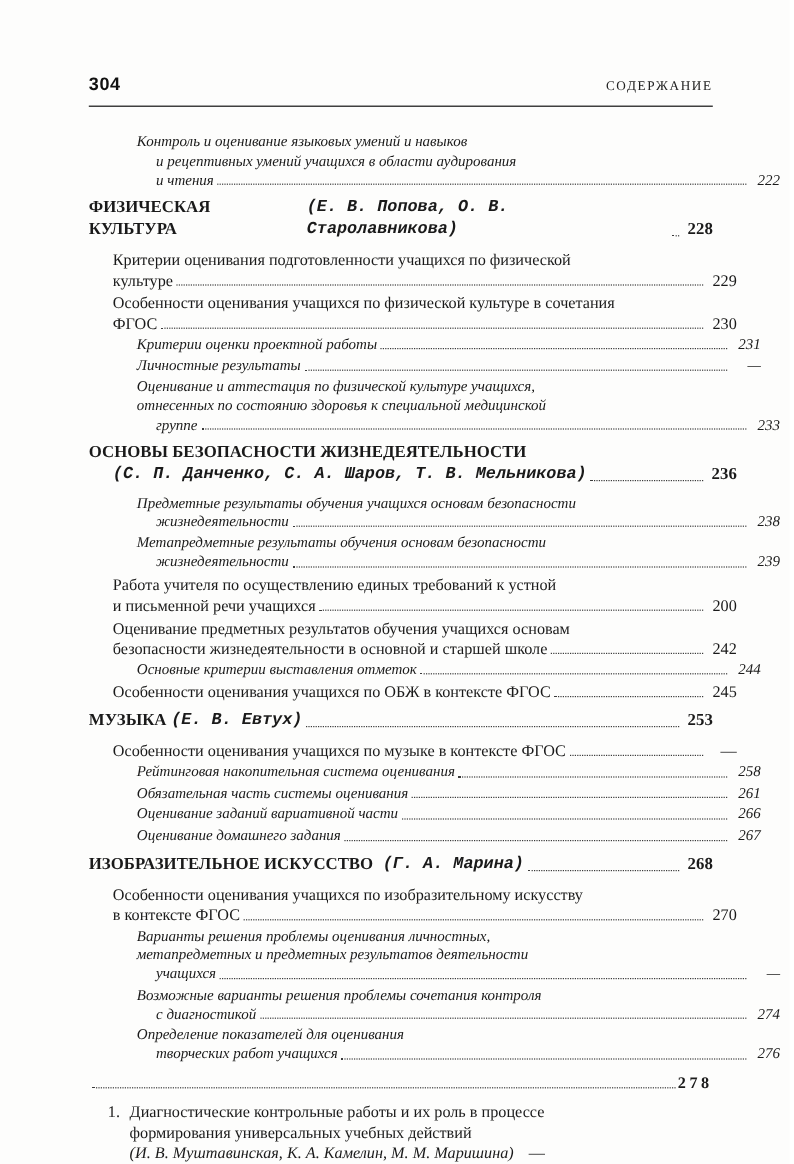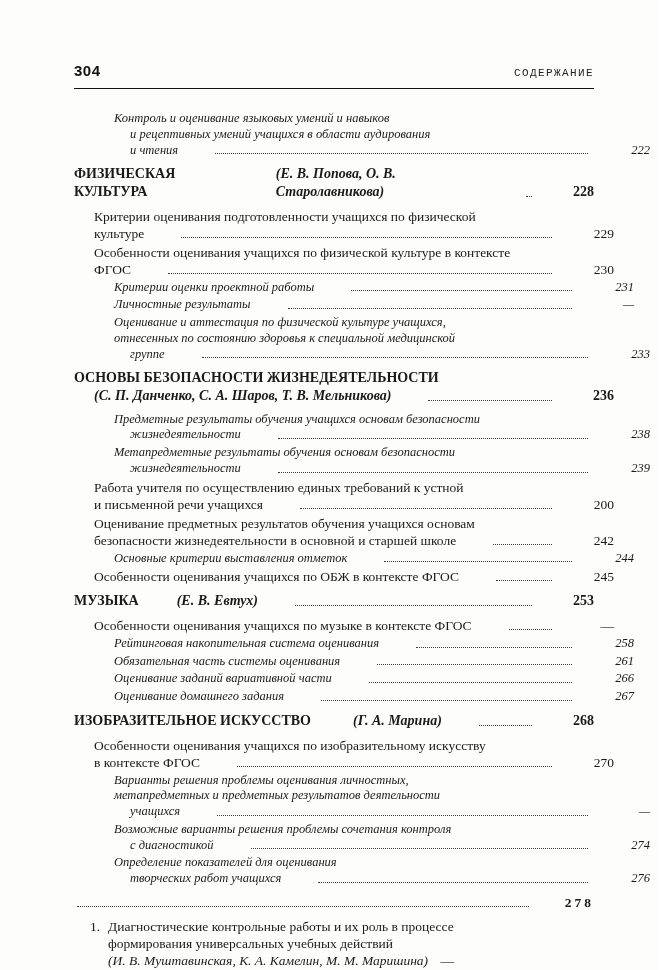--- a/index.html
+++ b/index.html
@@ -32,21 +32,21 @@
     justify-content: space-between;
   }
   .folio {
     font-family: "Liberation Sans", sans-serif;
     font-weight: bold;
     font-size: 15px;
     letter-spacing: 0.5px;
     color: #111;
   }
   .running-title {
-    font-family: Liberation Mono, monospace;
+    font-family: Liberation Serif, serif;
     font-size: 11px;
     letter-spacing: 1.4px;
     color: #222;
   }
   .rule {
     position: absolute;
     left: 74px;
     top: 88px;
     width: 520px;
     height: 1px;
@@ -56,21 +56,20 @@
     position: absolute;
     left: 74px;
     top: 104px;
     width: 520px;
   }
   .row {
     display: flex;
     align-items: flex-end;
     width: 100%;
     line-height: 1.26;
-    gap: 34px;
   }
   .row .txt {
     white-space: pre-wrap;
   }
   .row .leader {
     flex: 1 1 auto;
     min-width: 6px;
     border-bottom: 1px dotted #3a3a3a;
     margin: 0 2px 4px 3px;
     height: 1px;
@@ -87,20 +86,21 @@
 
   
   .lvl-head {
     font-family: "Liberation Serif", serif;
     font-weight: bold;
     font-size: 14px;
   }
   .lvl-head .auth {
     font-weight: bold;
     font-style: italic;
+    font-family: Liberation Mono, monospace;
   }
   .lvl-1 {
     font-size: 13.5px;
   }
   .lvl-2 {
     font-style: italic;
     font-size: 12.5px;
   }
   .ital { font-style: italic; }
 
@@ -189,21 +189,21 @@
         </div>
       <div class="row lvl-1 indent-1">
           <span class="txt">культуре</span>
           <span class="leader"></span>
           <span class="pg">229</span>
         </div>
     </div>
 
     <div class="blk">
       <div class="row lvl-1 indent-1">
-          <span class="txt">Особенности оценивания учащихся по физической культуре в контексте</span>
+          <span class="txt">Особенности оценивания учащихся по физической культуре в сочетания</span>
           <span class="leader none"></span>
         </div>
       <div class="row lvl-1 indent-1">
           <span class="txt">ФГОС</span>
           <span class="leader"></span>
           <span class="pg">230</span>
         </div>
     </div>
 
     <div class="blk">

